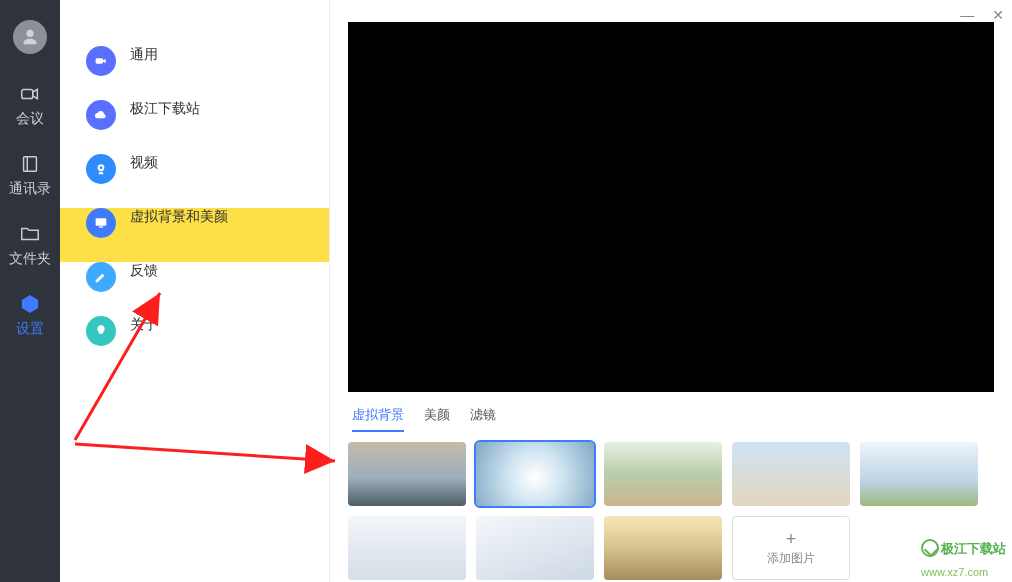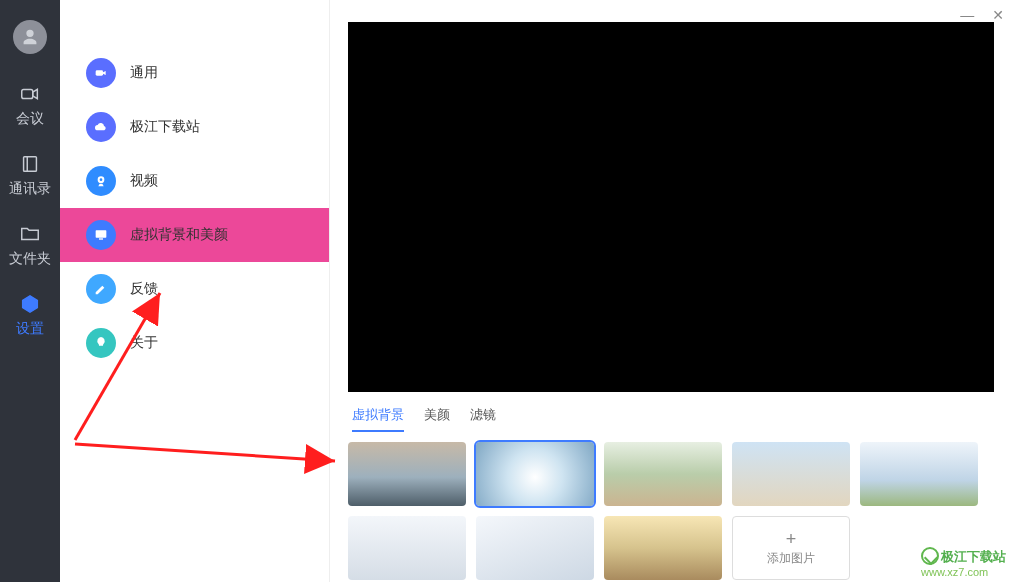--- a/index.html
+++ b/index.html
@@ -32,24 +32,24 @@
   .nav-item.active .nicon svg { stroke:#3e7bff; fill:#3e7bff; }
   .nav-item.active .nlabel { color:#3e7bff; }
 
   
   .settings-sidebar {
     position:absolute; left:60px; top:0; width:270px; height:582px;
     background:#fff; border-right:1px solid #eee;
     padding-top: 46px;
   }
   .settings-item {
-    display:flex; align-items:center;
+    display:flex; 
     height:54px; padding-left:26px; cursor:pointer;
   }
-  .settings-item.selected { background:#ec4899; }
+  .settings-item.selected { background:#fde047; }
   .settings-item .sicon {
     width:30px; height:30px; border-radius:50%;
     display:flex; align-items:center; justify-content:center;
     flex: 0 0 30px; margin-right:14px;
   }
   .settings-item .sicon svg { width:16px; height:16px; fill:#fff; }
   .settings-item .slabel { font-size:14px; color:#333; }
 
   
   .content {
@@ -97,21 +97,21 @@
   .bg7 { background:linear-gradient(160deg,#f4f7fb 0%,#cdd8e4 100%); }
   .bg8 { background:linear-gradient(180deg,#f7e6b5 0%,#d6c38d 50%,#a98b5e 100%); }
 
   
   .anno { position:absolute; pointer-events:none; }
   .watermark {
     position:absolute; right:6px; bottom:4px; 
     font-size:13px; pointer-events:none;
   }
   .watermark .line1 { color:#54b04f; font-weight:bold; }
-  .watermark .line2 { color:#7fc356; font-size:11px; }
+  .watermark .line2 { color:#7fc356; font-size:11px;margin-top:8px; }
   .watermark .wicon {
     display:inline-block; width:18px; height:18px; border-radius:50%;
     border:2px solid #60b74e; position:relative; top:4px; margin-right:2px;
   }
   .watermark .wicon::after{
     content:""; position:absolute; left:3px; top:4px; width:8px; height:8px;
     border-left:2px solid #60b74e; border-bottom:2px solid #60b74e;
     transform:rotate(-45deg);
   }
 </style>

